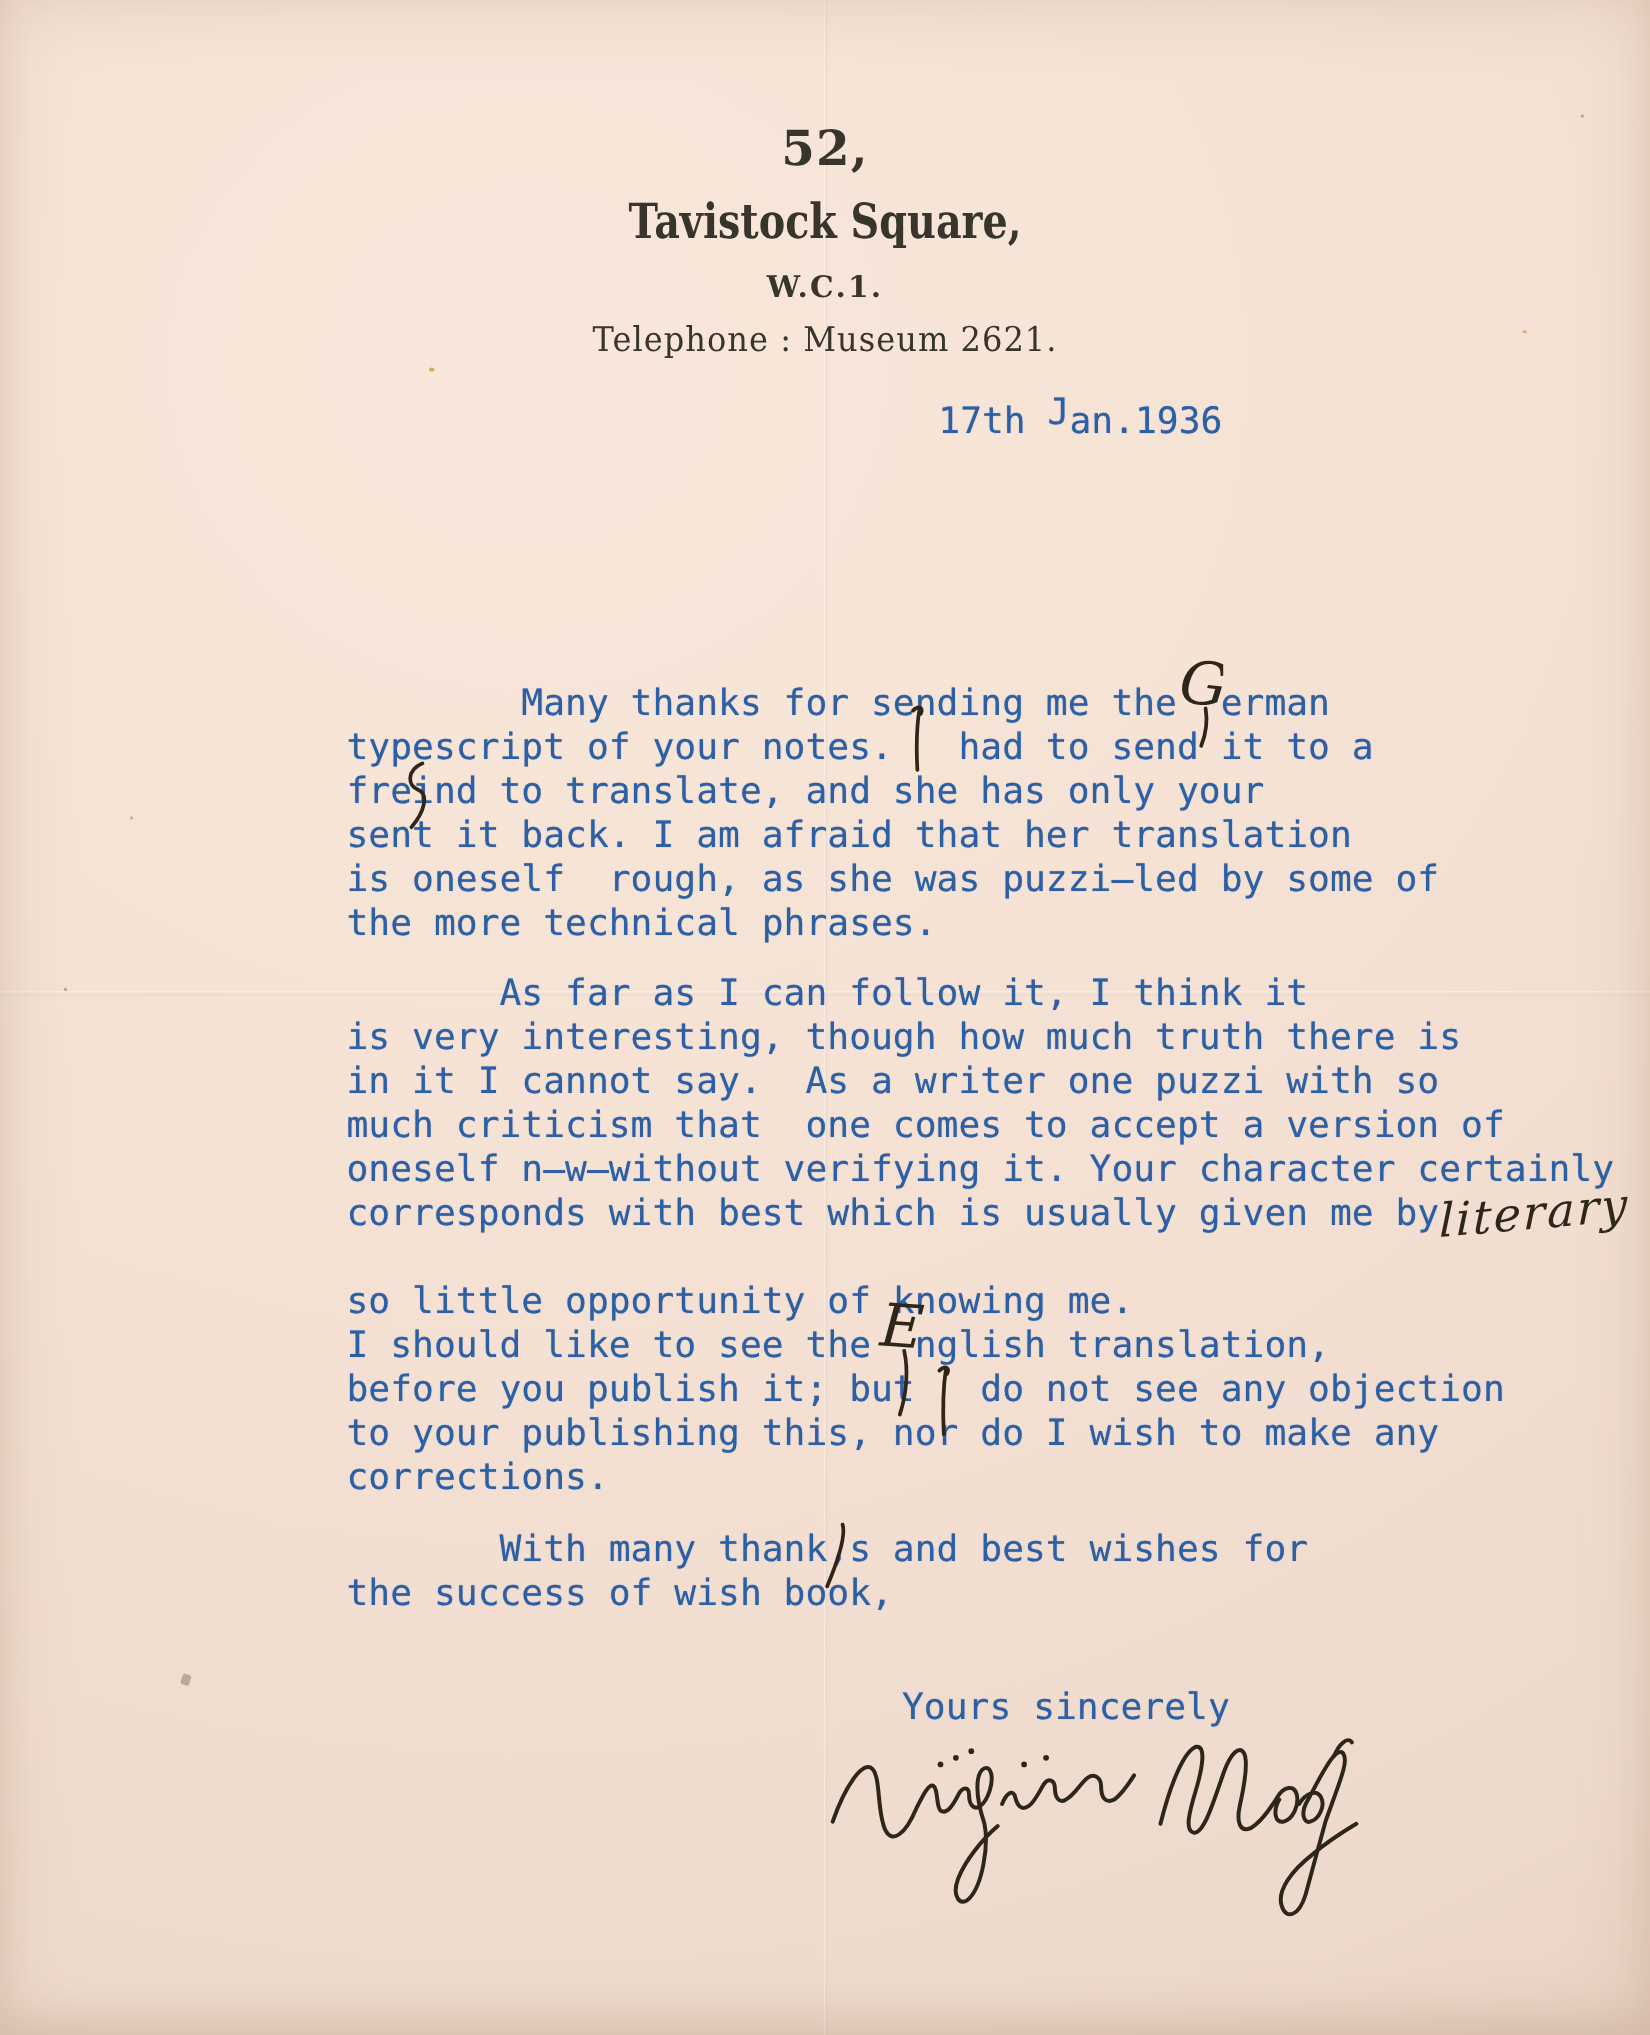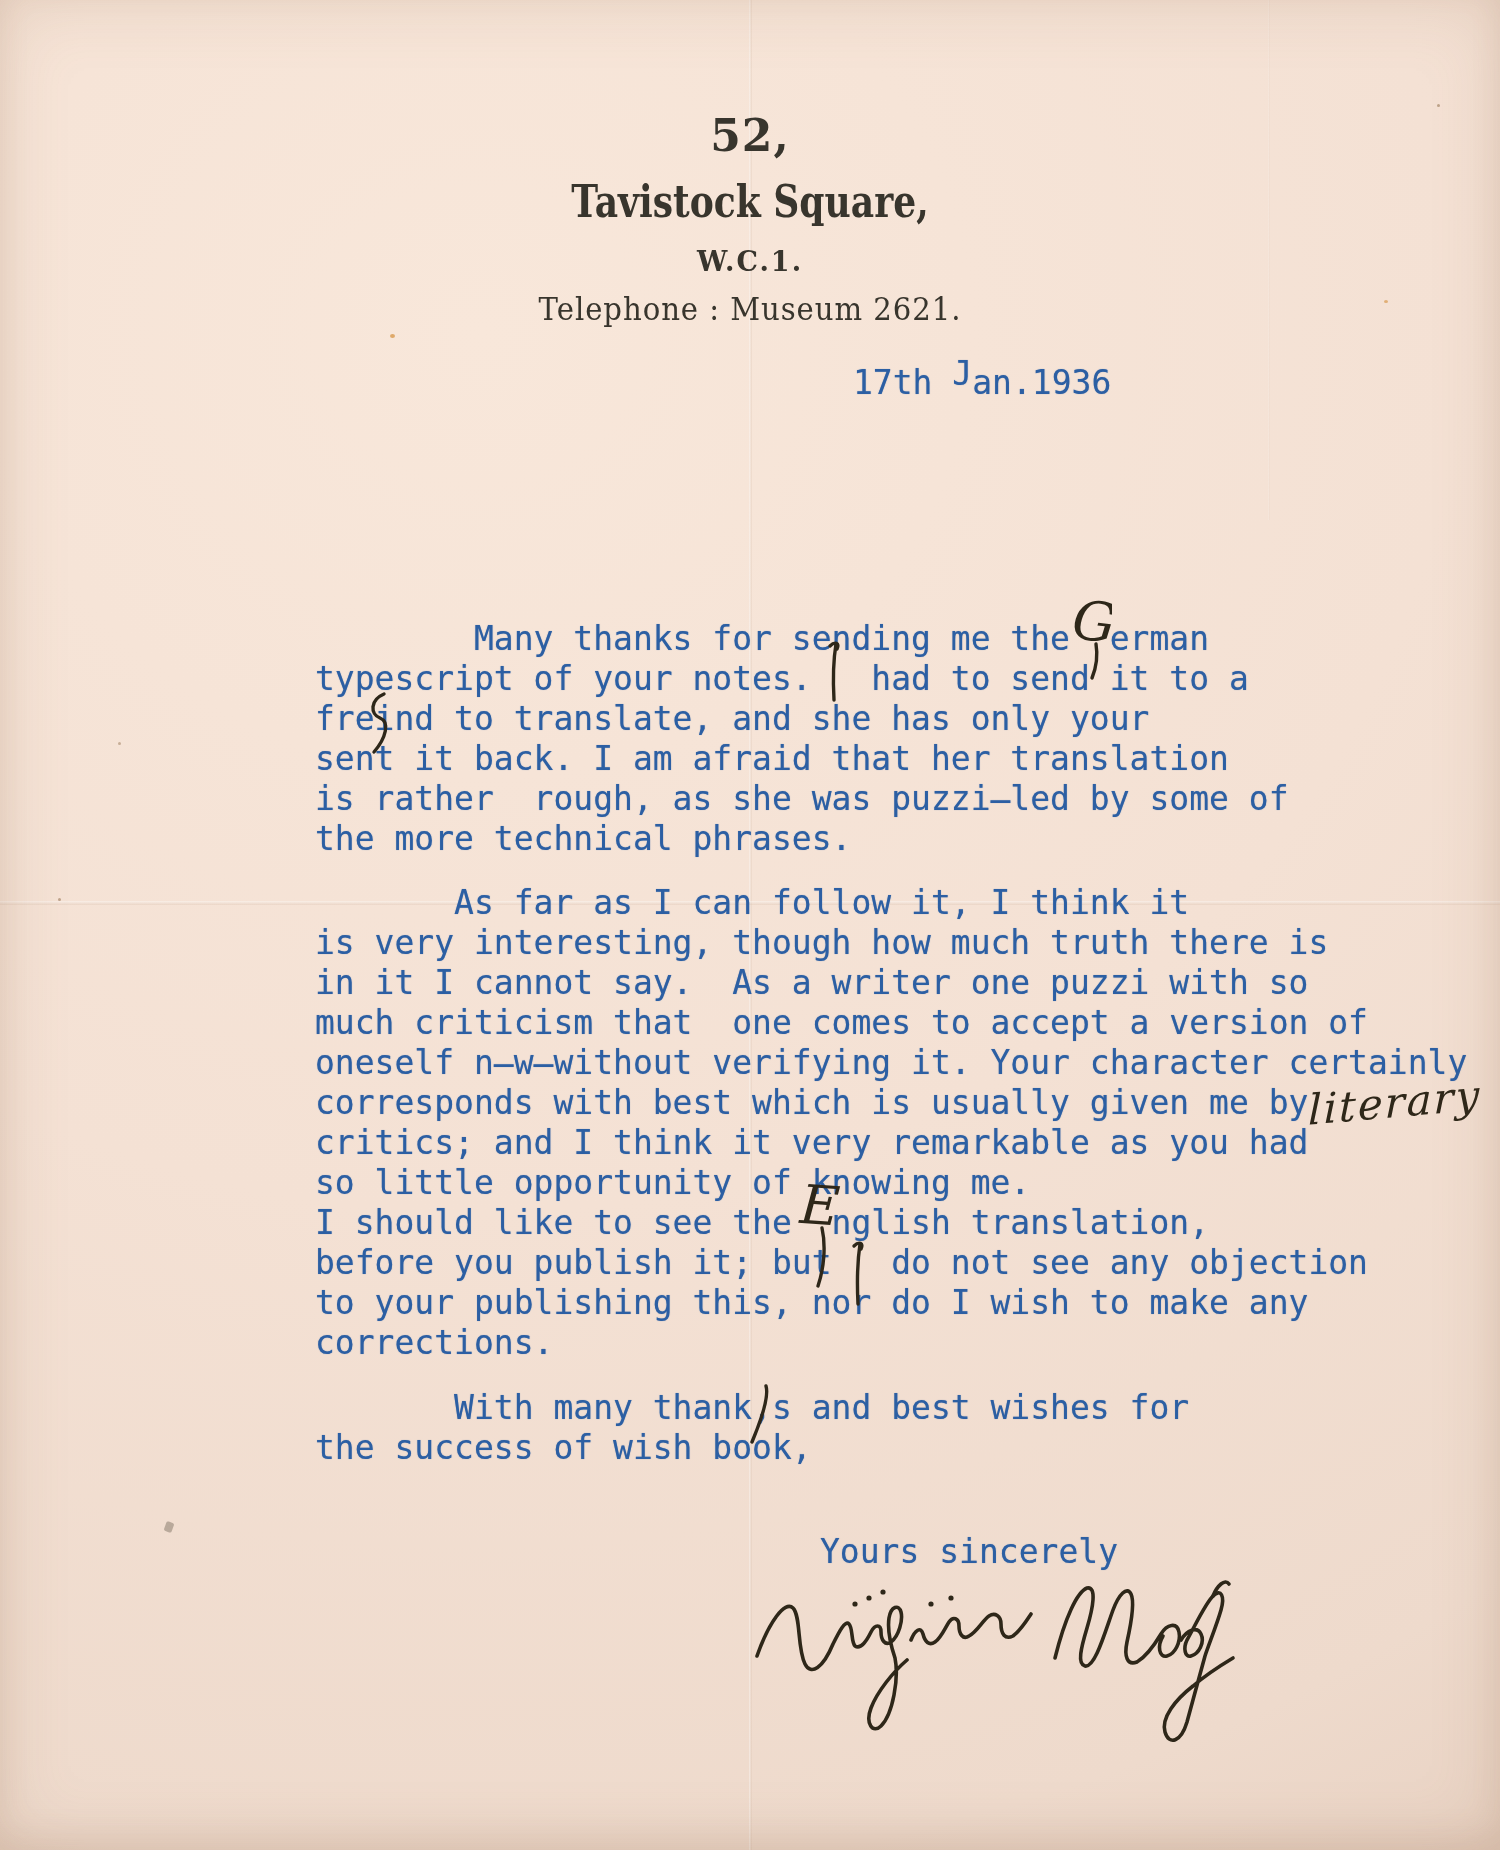--- a/index.html
+++ b/index.html
@@ -62,30 +62,29 @@
   <div class="lh lh-district" style="top:246px">W.C.1.</div>
   <div class="lh lh-phone" style="top:291px">Telephone : Museum 2621.</div>
 
   <div class="typed date" style="top:366px"><span>17th </span><span class="raised">J</span><span>an.1936</span></div>
 
 
   <div class="typed" style="top:622px">        Many thanks for sending me the  erman</div>
   <div class="typed" style="top:662px">typescript of your notes.   had to send it to a</div>
   <div class="typed" style="top:702px">freind to translate, and she has only your</div>
   <div class="typed" style="top:742px">sent it back. I am afraid that her translation</div>
-  <div class="typed" style="top:782px">is rather  rough, as she was puzzi̶led by some of</div>
+  <div class="typed" style="top:782px">is oneself  rough, as she was puzzi̶led by some of</div>
   <div class="typed" style="top:822px">the more technical phrases.</div>
 
   <div class="typed" style="top:886px">       As far as I can follow it, I think it</div>
   <div class="typed" style="top:926px">is very interesting, though how much truth there is</div>
   <div class="typed" style="top:966px">in it I cannot say.  As a writer one puzzi with so</div>
   <div class="typed" style="top:1006px">much criticism that  one comes to accept a version of</div>
   <div class="typed" style="top:1046px">oneself n̶w̶without verifying it. Your character certainly</div>
   <div class="typed" style="top:1086px">corresponds with best which is usually given me by</div>
-  <div class="typed" style="top:1126px">critics; and I think it very remarkable as you had</div>
   <div class="typed" style="top:1166px">so little opportunity of knowing me.</div>
   <div class="typed" style="top:1206px">I should like to see the  nglish translation,</div>
   <div class="typed" style="top:1246px">before you publish it; but   do not see any objection</div>
   <div class="typed" style="top:1286px">to your publishing this, nor do I wish to make any</div>
   <div class="typed" style="top:1326px">corrections.</div>
 
   <div class="typed" style="top:1391px">       With many thank,s and best wishes for</div>
   <div class="typed" style="top:1431px">the success of wish book,</div>
 
   <div class="typed closing" style="top:1503px">Yours sincerely</div>

